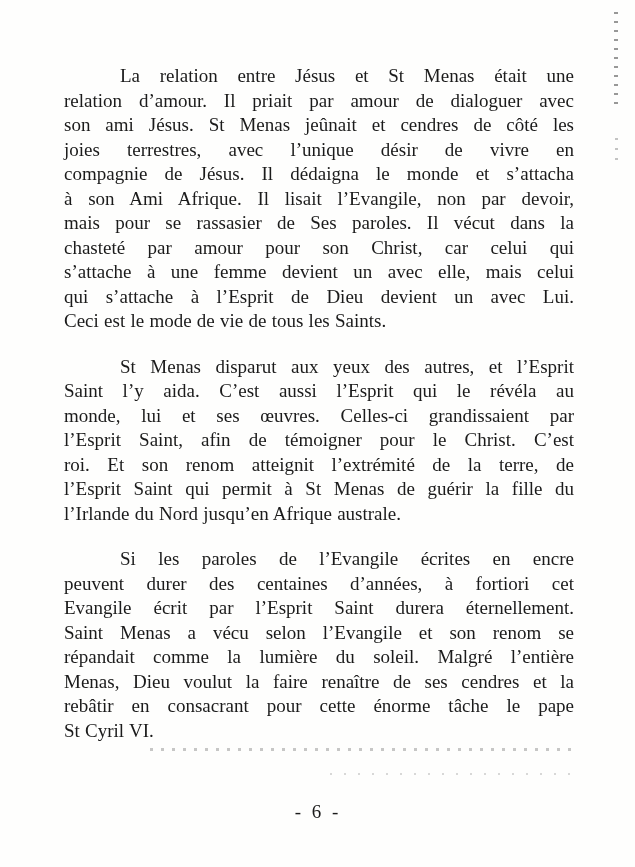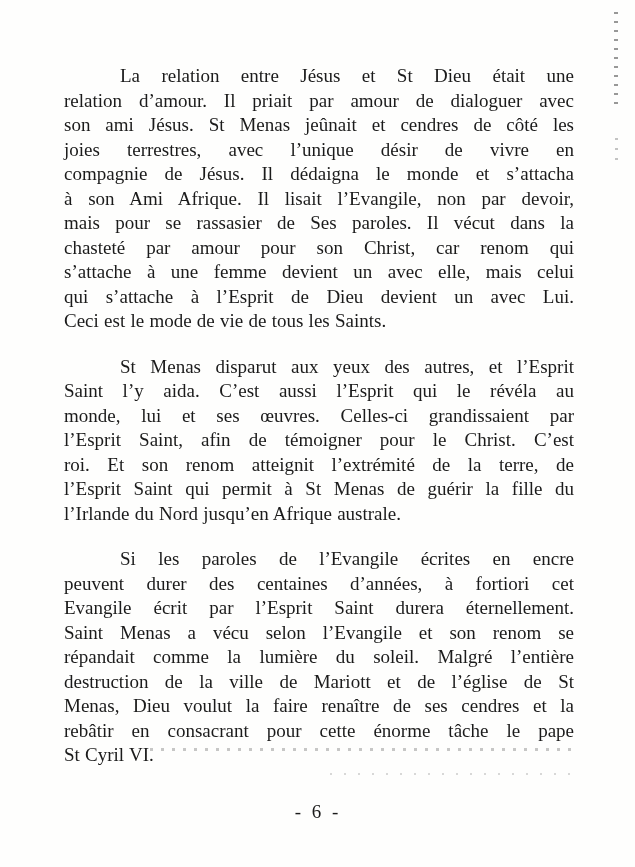--- a/index.html
+++ b/index.html
@@ -105,48 +105,47 @@
 </head>
 <body>
 
 <div class="page">
 
   <div class="noise-right-edge"></div>
   <div class="noise-right-edge-2"></div>
 
   <div class="text-block">
       <div class="para">
-        <div class="line first">La relation entre Jésus et St Dieu était une</div>
+        <div class="line first">La relation entre Jésus et St Menas était une</div>
         <div class="line">relation d’amour. Il priait par amour de dialoguer avec</div>
         <div class="line">son ami Jésus. St Menas jeûnait et cendres de côté les</div>
         <div class="line">joies terrestres, avec l’unique désir de vivre en</div>
         <div class="line">compagnie de Jésus. Il dédaigna le monde et s’attacha</div>
         <div class="line">à son Ami Afrique. Il lisait l’Evangile, non par devoir,</div>
         <div class="line">mais pour se rassasier de Ses paroles. Il vécut dans la</div>
-        <div class="line">chasteté par amour pour son Christ, car renom qui</div>
+        <div class="line">chasteté par amour pour son Christ, car celui qui</div>
         <div class="line">s’attache à une femme devient un avec elle, mais celui</div>
         <div class="line">qui s’attache à l’Esprit de Dieu devient un avec Lui.</div>
         <div class="line last">Ceci est le mode de vie de tous les Saints.</div>
       </div>
       <div class="para">
         <div class="line first">St Menas disparut aux yeux des autres, et l’Esprit</div>
         <div class="line">Saint l’y aida. C’est aussi l’Esprit qui le révéla au</div>
         <div class="line">monde, lui et ses œuvres. Celles-ci grandissaient par</div>
         <div class="line">l’Esprit Saint, afin de témoigner pour le Christ. C’est</div>
         <div class="line">roi. Et son renom atteignit l’extrémité de la terre, de</div>
         <div class="line">l’Esprit Saint qui permit à St Menas de guérir la fille du</div>
         <div class="line last">l’Irlande du Nord jusqu’en Afrique australe.</div>
       </div>
       <div class="para">
         <div class="line first">Si les paroles de l’Evangile écrites en encre</div>
         <div class="line">peuvent durer des centaines d’années, à fortiori cet</div>
         <div class="line">Evangile écrit par l’Esprit Saint durera éternellement.</div>
         <div class="line">Saint Menas a vécu selon l’Evangile et son renom se</div>
         <div class="line">répandait comme la lumière du soleil. Malgré l’entière</div>
-        <div class="line">destruction de la ville de Mariott et de l’église de St</div>
         <div class="line">Menas, Dieu voulut la faire renaître de ses cendres et la</div>
         <div class="line">rebâtir en consacrant pour cette énorme tâche le pape</div>
         <div class="line last">St Cyril VI.</div>
       </div>
     </div>
 
   <div class="noise-line-1"></div>
   <div class="noise-line-2"></div>
 
   <div class="page-number">- 6 -</div>

